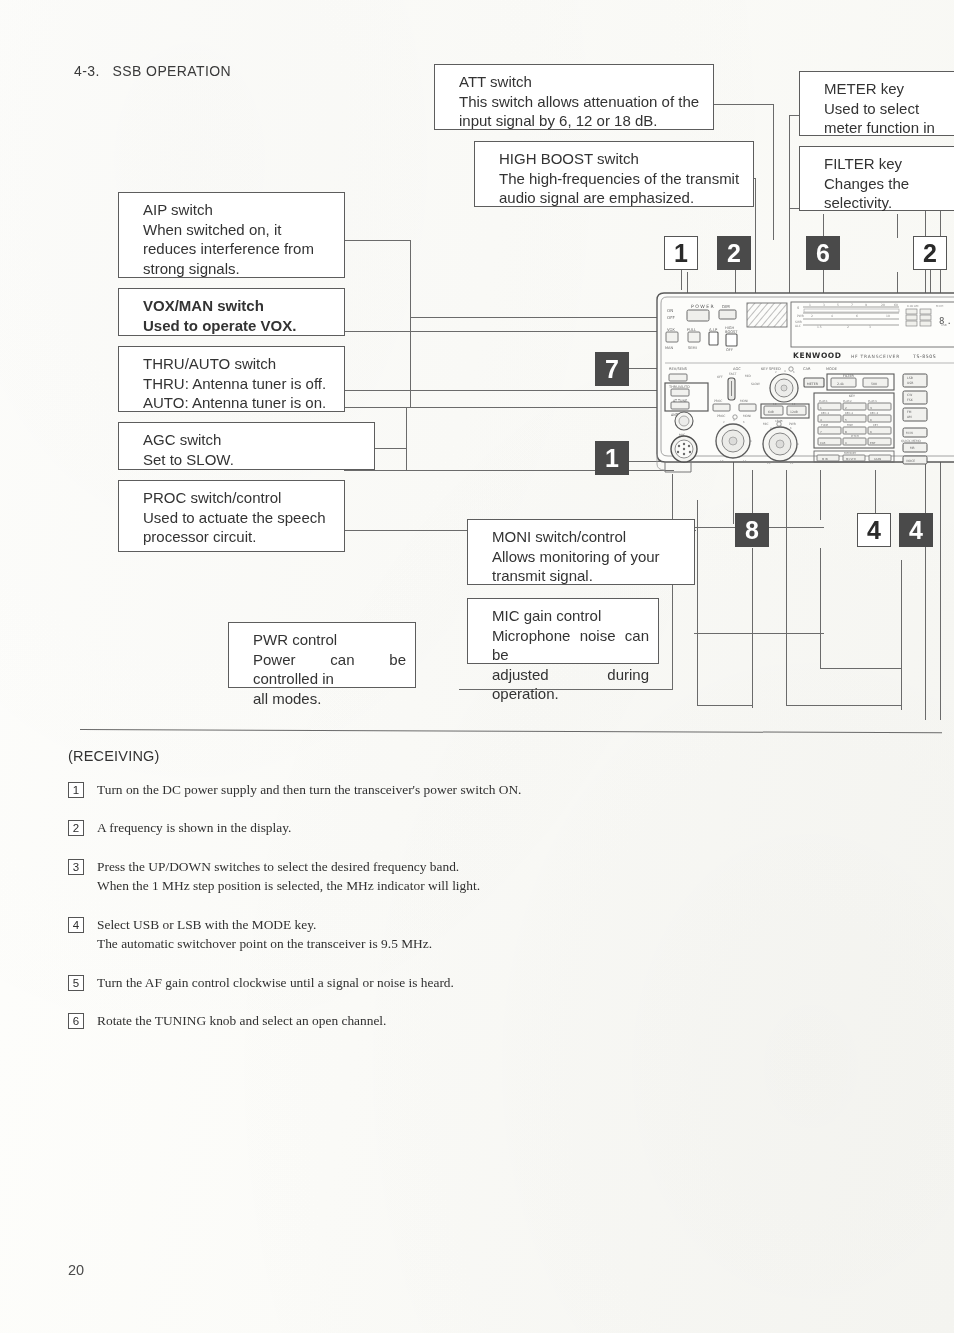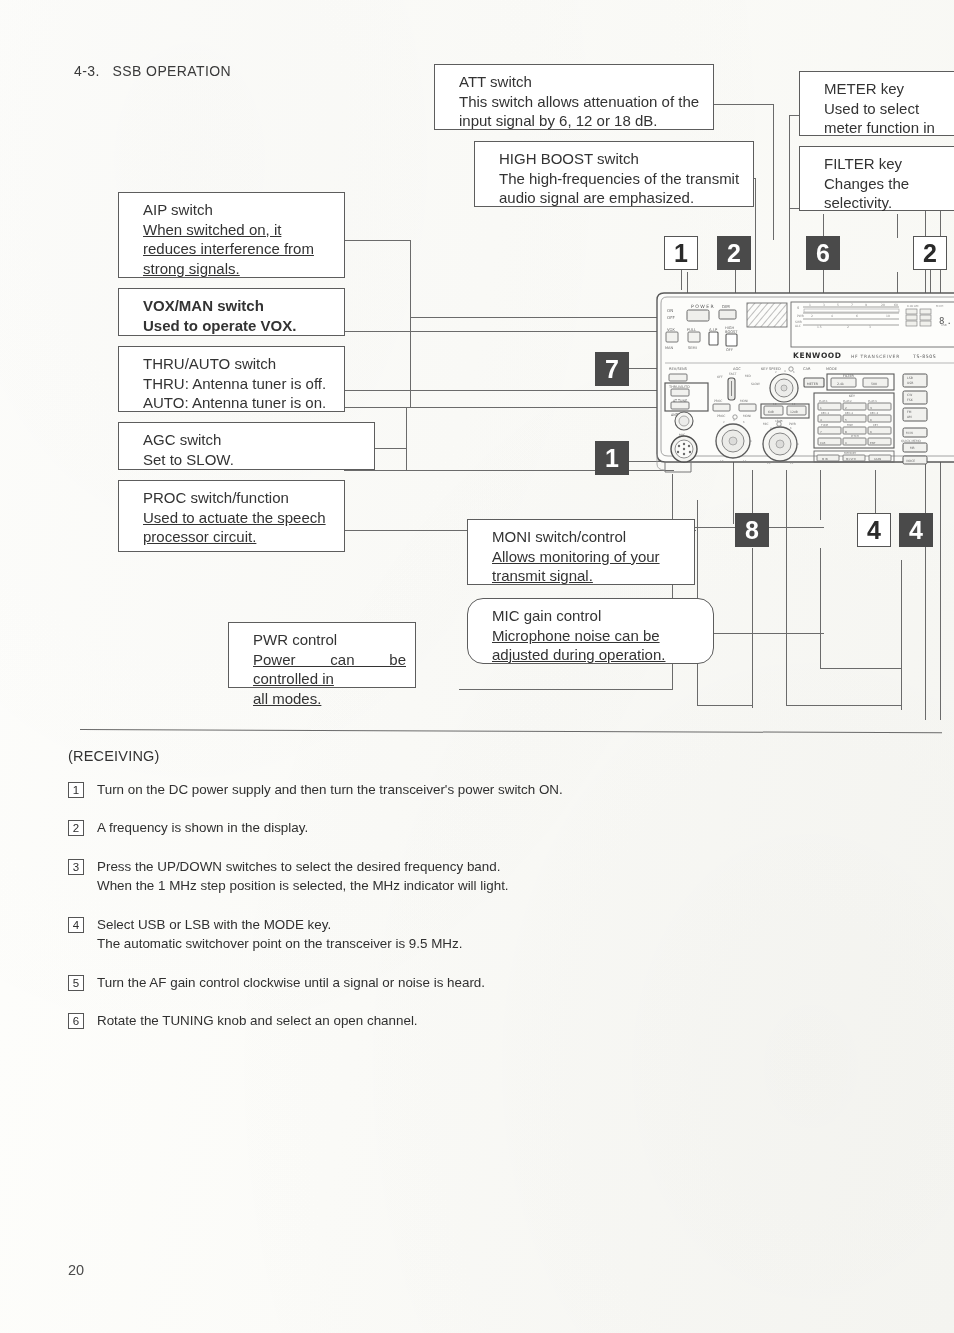--- a/index.html
+++ b/index.html
@@ -37,21 +37,21 @@
     background:#ffffff;
     box-sizing:border-box;
     padding:7px 9px 8px 24px;
     z-index:5;
     line-height:1.30;
     font-size:15px;
     color:#333;
   }
   .callout .ttl{display:block;white-space:nowrap;}
   .callout .bdy{display:block;}
-  .just .bdy{text-align:justify;text-align-last:left;text-decoration:underline;}
+  .just .bdy{text-align:justify;text-align-last:left;}
   .clip-right{border-right:none;}
 
   
   .ln{position:absolute;background:#6b6b6b;z-index:3;}
   .lnh{height:1px;}
   .lnv{width:1px;}
 
   
   .marker{
     position:absolute;
@@ -91,21 +91,21 @@
   .step{position:relative;display:flex;margin-bottom:19px;}
   .step-num{
     flex:0 0 auto;width:16px;height:16px;margin-top:2px;
     border:1.1px solid #555;background:#fff;color:#2d2d2d;
     font-size:11.5px;line-height:14px;text-align:center;
     box-sizing:border-box;
   }
   .step-text{
     margin-left:13px;font-size:13.4px;line-height:1.45;color:#303030;
   }
-  .step-text span{display:block;white-space:nowrap;}
+  .step-text span{display:block;white-space:nowrap;font-family:Liberation Serif, serif;}
 
   #page-number{
     position:absolute;left:68px;top:1262px;
     font-size:14.5px;color:#4a4a4a;z-index:6;
   }
 </style>
 </head>
 <body>
 
 <div id="scan-tint"></div>
@@ -496,32 +496,32 @@
   <span class="bdy">THRU: Antenna tuner is off.</span>
   <span class="bdy">AUTO: Antenna tuner is on.</span>
 </div>
 
 <div class="callout" style="left:118px;top:422px;width:257px;height:48px;">
   <span class="ttl">AGC switch</span>
   <span class="bdy">Set to SLOW.</span>
 </div>
 
 <div class="callout just" style="left:118px;top:480px;width:227px;height:72px;">
-  <span class="ttl">PROC switch/function</span>
+  <span class="ttl">PROC switch/control</span>
   <span class="bdy">Used  to  actuate  the  speech</span>
   <span class="bdy">processor circuit.</span>
 </div>
 
 <div class="callout just" style="left:467px;top:519px;width:228px;height:66px;">
   <span class="ttl">MONI switch/control</span>
   <span class="bdy">Allows   monitoring   of   your</span>
   <span class="bdy">transmit signal.</span>
 </div>
 
-<div class="callout just" style="left:467px;top:598px;width:247px;height:66px;border-radius:16px;">
+<div class="callout just" style="left:467px;top:598px;width:192px;height:66px;">
   <span class="ttl">MIC gain control</span>
   <span class="bdy">Microphone    noise    can    be</span>
   <span class="bdy">adjusted during operation.</span>
 </div>
 
 <div class="callout just" style="left:228px;top:622px;width:188px;height:66px;">
   <span class="ttl">PWR control</span>
   <span class="bdy">Power   can   be   controlled   in</span>
   <span class="bdy">all modes.</span>
 </div>

